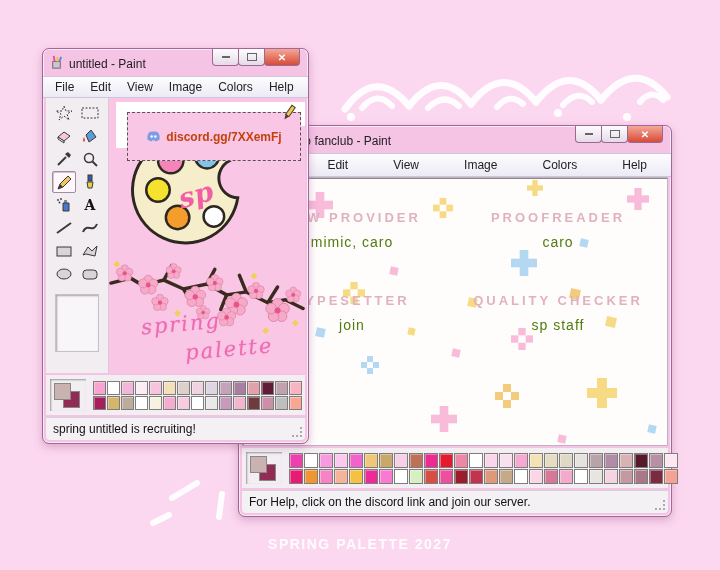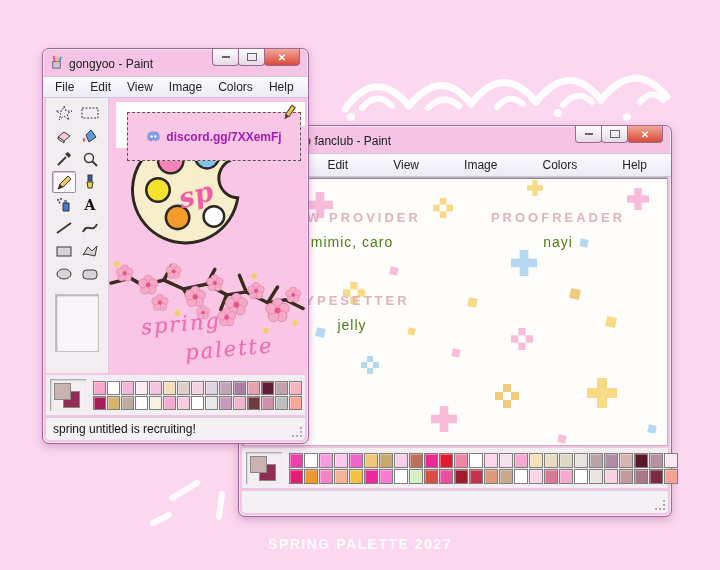--- a/index.html
+++ b/index.html
@@ -40,21 +40,21 @@
   .tool svg{display:block;}
   .tool-options{width:42px;height:56px;margin:8px auto 0;background:#f9f6f9;border:1px solid #c8c0c8;
     box-shadow:inset 1px 1px 2px #a9a0a9;}
 
   
   .canvas-left{flex:1;position:relative;background:var(--cpink);border-left:1px solid #dcc9d8;overflow:hidden;}
   .white-rect{position:absolute;left:7px;top:4px;right:0;height:24px;background:#fff;}
   .white-tab{position:absolute;left:7px;top:4px;width:13px;height:46px;background:#fff;}
   .selection{position:absolute;left:18px;top:14px;width:172px;height:47px;background:var(--cpink);
     border:1px dashed #555;display:flex;align-items:center;justify-content:center;gap:5px;z-index:2;}
-  .link{color:#a21caf;font-weight:bold;font-size:12px;}
+  .link{color:#c2410c;font-weight:bold;font-size:12px;}
   .sel-pencil{position:absolute;right:2px;top:-9px;}
   .art{position:absolute;left:0;top:16px;width:100%;z-index:1;}
   .script{position:absolute;font-style:italic;font-family:"DejaVu Serif",serif;font-size:21px;color:#f06ab2;
     letter-spacing:2px;transform:rotate(-5deg);z-index:2;text-shadow:0 0 1px rgba(240,106,178,.5);}
   #script1{left:32px;top:214px;}
   #script2{left:76px;top:239px;}
 
   
   .canvas-right{flex:1;position:relative;background:#fffdfc;border:1px solid #bdb5bd;
     box-shadow:inset 1px 1px 0 #8d858d;overflow:hidden;}
@@ -236,25 +236,29 @@
               <rect x="1" y="1" width="8" height="8" fill="#aed4f2" transform="rotate(12 5 5)"></rect>
             </svg></span>
         </div>
       <div class="roles" id="roles">
           <div class="role">
             <div class="role-title">RAW PROVIDER</div>
             <div class="role-names">mimic, caro</div>
           </div>
           <div class="role">
             <div class="role-title">PROOFREADER</div>
-            <div class="role-names">nayi</div>
+            <div class="role-names">caro</div>
           </div>
           <div class="role">
             <div class="role-title">TYPESETTER</div>
-            <div class="role-names">jelly</div>
+            <div class="role-names">join</div>
+          </div>
+          <div class="role">
+            <div class="role-title">QUALITY CHECKER</div>
+            <div class="role-names">sp staff</div>
           </div>
         </div>
     </div>
   </div>
   <div class="palette-strip">
     <div class="color-indicator">
       <span class="bg-color" id="bg-right" style="background: rgb(147, 44, 85);"></span>
       <span class="fg-color" id="fg-right" style="background: rgb(201, 178, 176);"></span>
     </div>
     <div class="swatches" id="swatches-right">
@@ -306,35 +310,36 @@
         <span class="sw" style="background: rgb(255, 255, 255);"></span>
         <span class="sw" style="background: rgb(232, 228, 224);"></span>
         <span class="sw" style="background: rgb(246, 210, 226);"></span>
         <span class="sw" style="background: rgb(196, 154, 162);"></span>
         <span class="sw" style="background: rgb(168, 120, 136);"></span>
         <span class="sw" style="background: rgb(124, 42, 66);"></span>
         <span class="sw" style="background: rgb(244, 162, 148);"></span>
       </div>
   </div>
   <div class="statusbar">
+    <span>For Help, click on the discord link and join our server.</span>
     <span class="grip"></span>
   </div>
 </div>
 
 <div class="paint-window" id="win-left">
   <div class="titlebar">
     <span class="app-icon">
       <svg width="15" height="15" viewBox="0 0 16 16">
           <rect x="4" y="7" width="8" height="7" fill="#cdc6d2" stroke="#6b5f72"></rect>
           <line x1="6" y1="7" x2="5" y2="1" stroke="#e0558c" stroke-width="2"></line>
           <line x1="9" y1="7" x2="9" y2="2" stroke="#f0c040" stroke-width="2"></line>
           <line x1="11" y1="7" x2="13" y2="2" stroke="#5a8ad0" stroke-width="2"></line>
         </svg>
     </span>
-    <span class="title">gongyoo - Paint</span>
+    <span class="title">untitled - Paint</span>
     <div class="win-buttons">
       <span class="wbtn">
           <span class="min-glyph"></span>
         </span>
       <span class="wbtn">
           <span class="max-glyph"></span>
         </span>
       <span class="wbtn close">
           <span>✕</span>
         </span>

